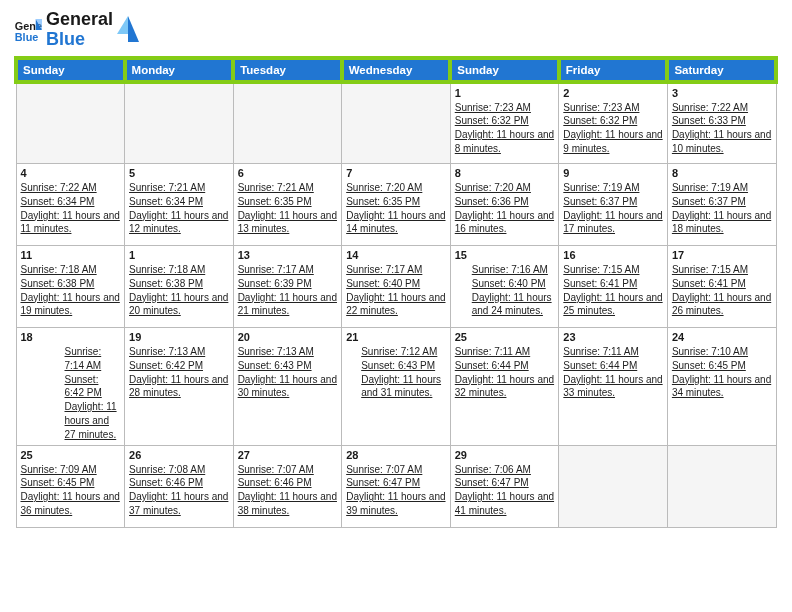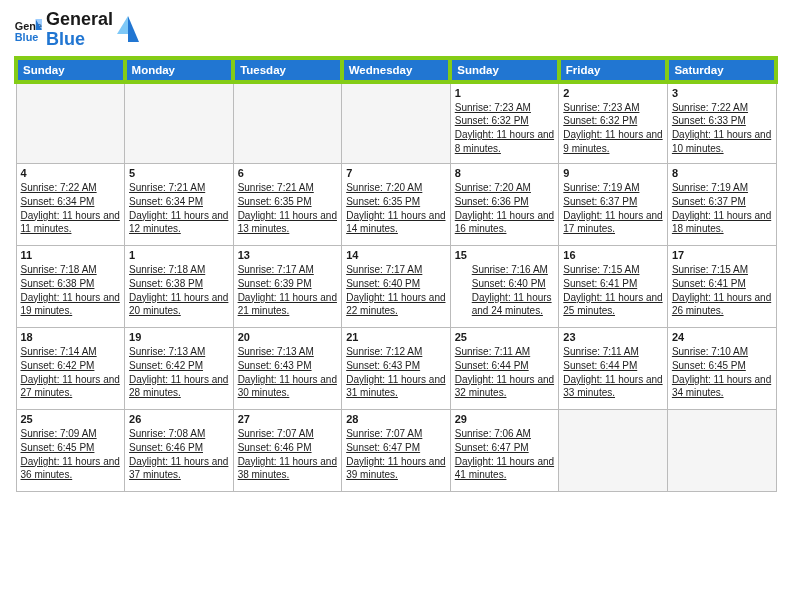--- a/index.html
+++ b/index.html
@@ -232,39 +232,39 @@
           <td>
             <span class="day-num">17</span>
             <div class="day-info" style="white-space: pre-line;">Sunrise: 7:15 AM
 Sunset: 6:41 PM
 Daylight: 11 hours and 26 minutes.</div>
           </td>
         </tr>
         <tr>
           <td>
             <span class="day-num">18</span>
-            <div class="day-info" style="white-space: pre-line;">Sunrise: 7:14 AM
+            <div class="day-info" style="white-space: pre-line; margin-left: 44px;">Sunrise: 7:14 AM
 Sunset: 6:42 PM
 Daylight: 11 hours and 27 minutes.</div>
           </td>
           <td>
             <span class="day-num">19</span>
             <div class="day-info" style="white-space: pre-line;">Sunrise: 7:13 AM
 Sunset: 6:42 PM
 Daylight: 11 hours and 28 minutes.</div>
           </td>
           <td>
             <span class="day-num">20</span>
             <div class="day-info" style="white-space: pre-line;">Sunrise: 7:13 AM
 Sunset: 6:43 PM
 Daylight: 11 hours and 30 minutes.</div>
           </td>
           <td>
             <span class="day-num">21</span>
-            <div class="day-info" style="white-space: pre-line;">Sunrise: 7:12 AM
+            <div class="day-info" style="white-space: pre-line; margin-left: 15px;">Sunrise: 7:12 AM
 Sunset: 6:43 PM
 Daylight: 11 hours and 31 minutes.</div>
           </td>
           <td>
             <span class="day-num">25</span>
             <div class="day-info" style="white-space: pre-line;">Sunrise: 7:11 AM
 Sunset: 6:44 PM
 Daylight: 11 hours and 32 minutes.</div>
           </td>
           <td>

